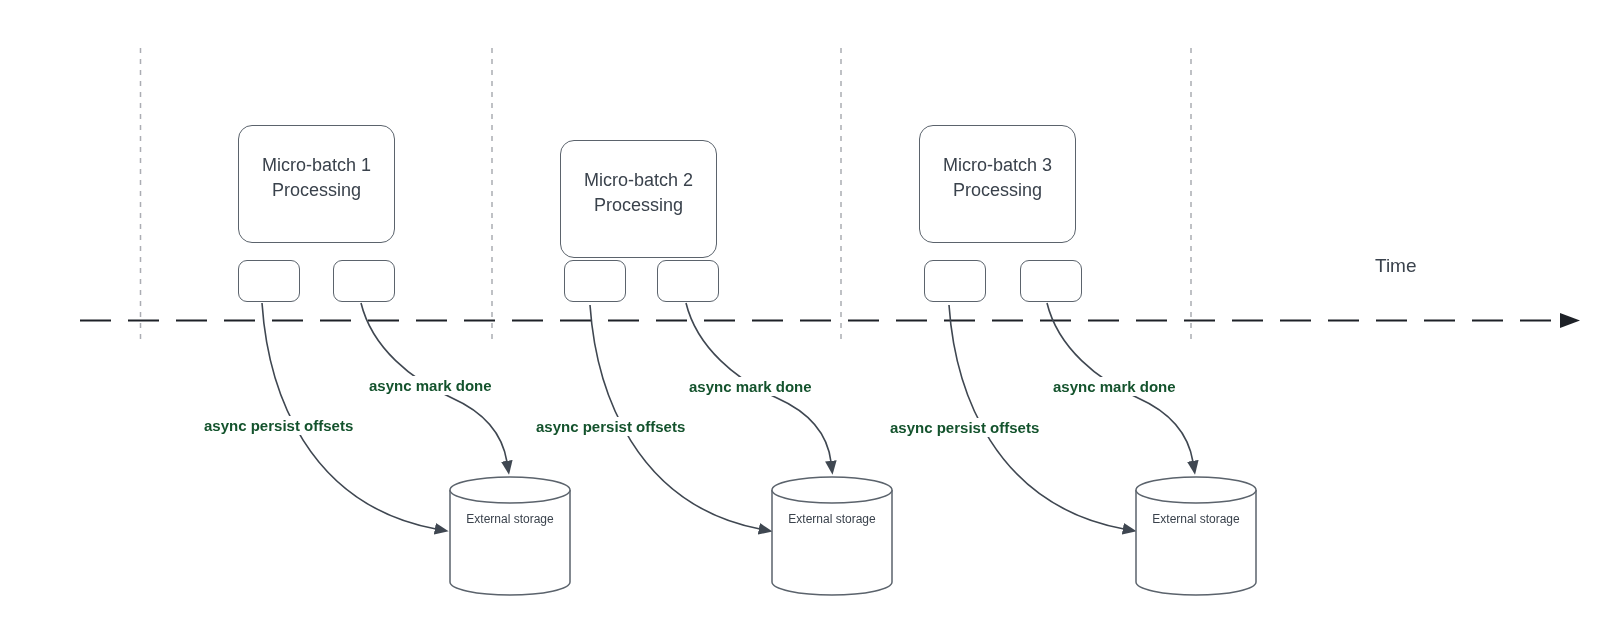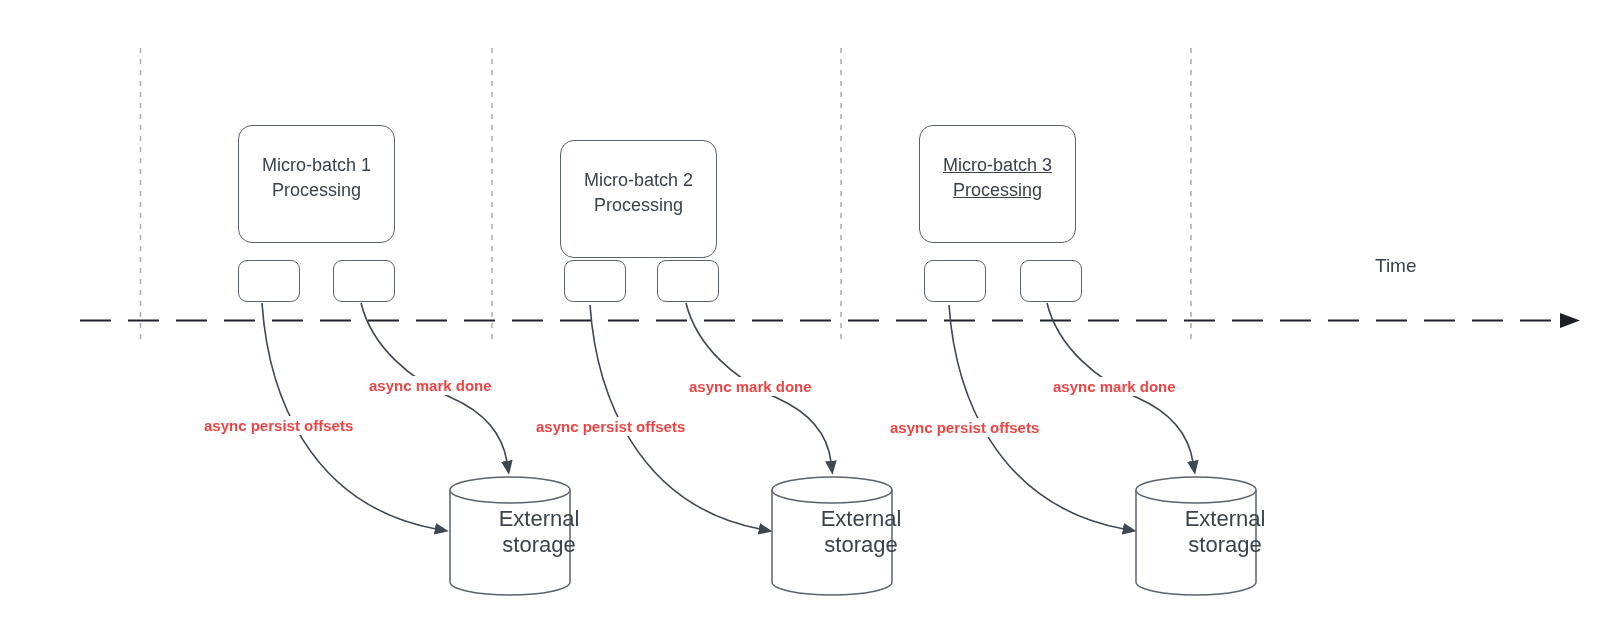--- a/index.html
+++ b/index.html
@@ -46,34 +46,33 @@
     height: 42px;
     border: 1.5px solid #5b636c;
     border-radius: 9px;
     background: #ffffff;
     box-sizing: border-box;
   }
   .flowlabel {
     position: absolute;
     font-weight: bold;
     font-size: 15px;
-    color: #ef4444;
+    color: #14532d;
     background: #ffffff;
     padding: 1px 3px;
     white-space: nowrap;
   }
   .cyltext {
     position: absolute;
     width: 120px;
     top: 506px;
     text-align: center;
-    font-size: 22px;
+    font-size: 12px;
     line-height: 26px;
     color: #3a424c;
-    padding-left: 29px;
   }
   .timelabel {
     position: absolute;
     left: 1362px;
     top: 255px;
     font-size: 19px;
     color: #3a424c;
     margin-left: 13px;
   }
 </style>
@@ -139,21 +138,21 @@
   <div class="bigbox" style="left:560px; top:140px;">
     <div>Micro-batch 2</div>
     <div>Processing</div>
   </div>
   <div class="smallbox" style="left:564px; top:260px;"></div>
   <div class="smallbox" style="left:657px; top:260px;"></div>
   <div class="flowlabel" style="left:533px; top:417px;">async persist offsets</div>
   <div class="flowlabel" style="left:686px; top:377px;">async mark done</div>
   <div class="cyltext" style="left:772px;">External storage</div>
 
-  <div class="bigbox" style="left:919px; top:125px;text-decoration:underline;">
+  <div class="bigbox" style="left:919px; top:125px;">
     <div>Micro-batch 3</div>
     <div>Processing</div>
   </div>
   <div class="smallbox" style="left:924px; top:260px;"></div>
   <div class="smallbox" style="left:1020px; top:260px;"></div>
   <div class="flowlabel" style="left:887px; top:418px;">async persist offsets</div>
   <div class="flowlabel" style="left:1050px; top:377px;">async mark done</div>
   <div class="cyltext" style="left:1136px;">External storage</div>
 
   <div class="timelabel">Time</div>

